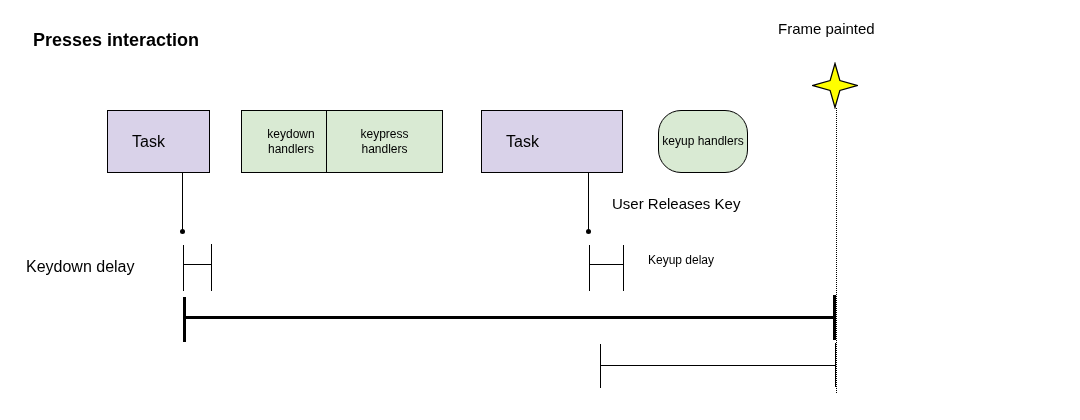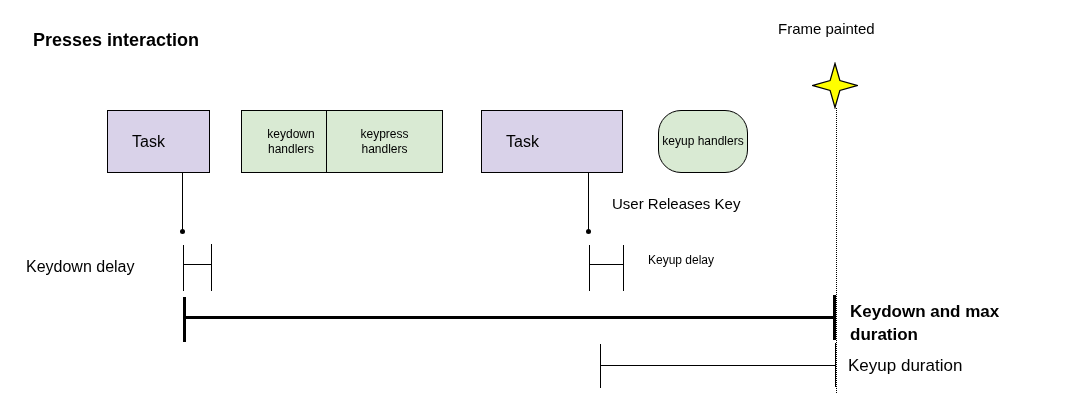--- a/index.html
+++ b/index.html
@@ -109,20 +109,18 @@
   <div class="label lbl-keydown-delay">Keydown delay</div>
 
   <div class="vline" style="left:589px; top:245px; height:46px;"></div>
   <div class="vline" style="left:623px; top:245px; height:46px;"></div>
   <div class="hline" style="left:589px; top:264px; width:35px;"></div>
   <div class="label lbl-keyup-delay">Keyup delay</div>
 
   <div class="vline thick" style="left:183px; top:297px; height:45px;"></div>
   <div class="vline thick" style="left:833px; top:295px; height:45px;"></div>
   <div class="hline thick" style="left:184px; top:316px; width:652px;"></div>
-  <div class="label lbl-keydown-duration">Keydown and max duration</div>
 
   <div class="vline" style="left:600px; top:344px; height:44px;"></div>
   <div class="vline" style="left:835px; top:343px; height:44px;"></div>
   <div class="hline" style="left:600px; top:365px; width:236px;"></div>
-  <div class="label lbl-keyup-duration">Keyup duration</div>
 
 </div>
 
 </body></html>

